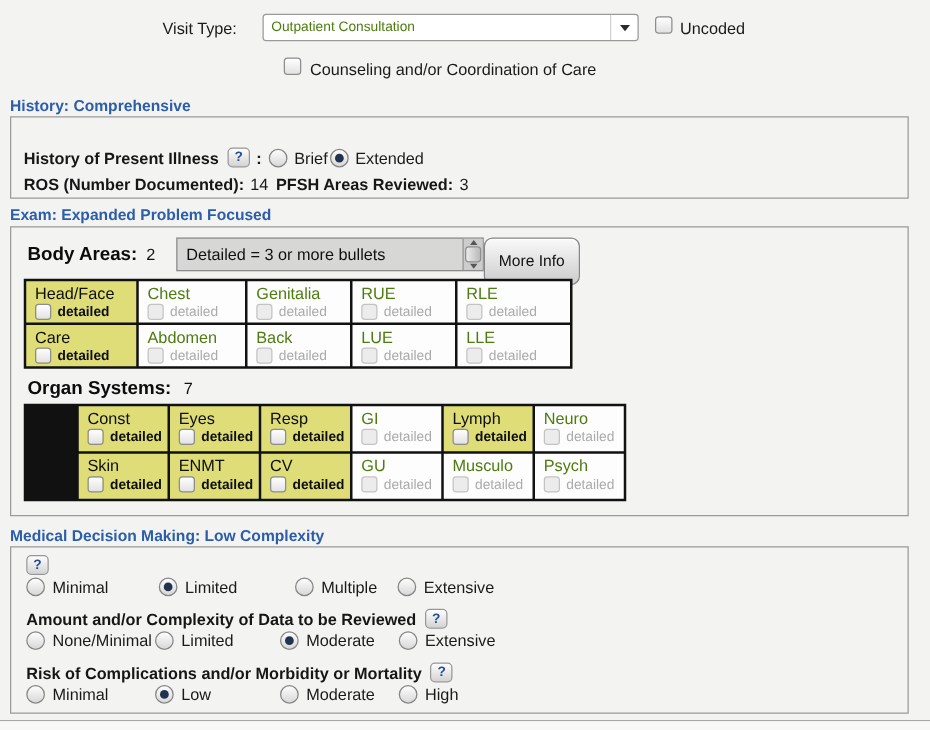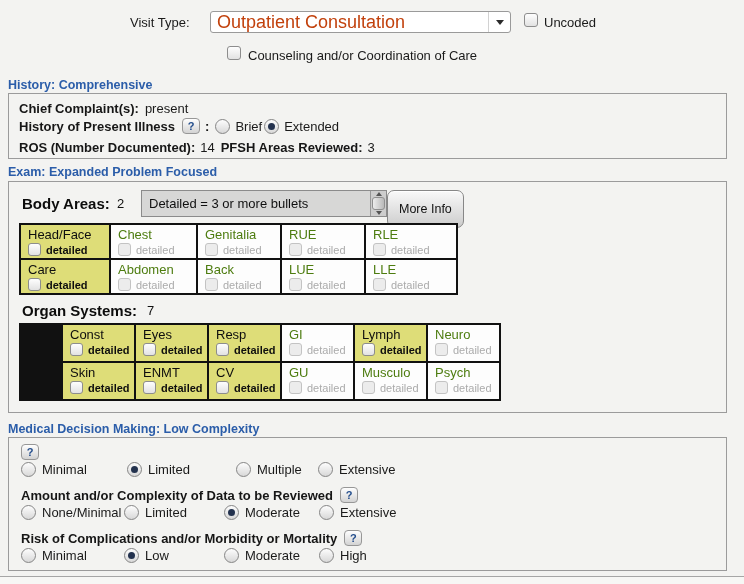--- a/index.html
+++ b/index.html
@@ -15,21 +15,21 @@
 
   
   .shead{position:absolute;left:8px;color:#2b5da9;font-weight:bold;font-size:12.5px;white-space:nowrap;}
 
   
   .panel{position:absolute;left:8px;width:719px;border:1px solid #9b9b9b;box-sizing:border-box;}
 
   
   .combo{position:absolute;left:210px;top:11px;width:301px;height:22px;background:#fff;
     border:1px solid #9a9a9a;border-radius:3px;box-sizing:border-box;display:flex;align-items:center;}
-  .combo .val{flex:1;padding-left:6px;font-size:18px;color:#c2410c;white-space:nowrap;overflow:hidden;}
+  .combo .val{flex:1;padding-left:6px;font-size:11px;color:#4d7c0f;white-space:nowrap;overflow:hidden;}
   .combo .arrowbox{width:21px;align-self:stretch;display:flex;align-items:center;justify-content:center;border-left:1px solid #d2d2d2;}
   .tri-down{width:0;height:0;border-left:4px solid transparent;border-right:4px solid transparent;border-top:5px solid #2b2b2b;}
 
   
   .cb{display:inline-block;width:14px;height:14px;box-sizing:border-box;border:1px solid #8d8d8d;border-radius:3px;
     background:linear-gradient(#fefefe,#e2e2e2);}
   .cb.dis{border-color:#c3c3c3;background:#ececec;}
 
   
   .radio{display:inline-block;width:15px;height:15px;box-sizing:border-box;border:1px solid #858585;border-radius:50%;
@@ -92,24 +92,20 @@
       </span>
   </div>
   <span class="cb" style="position:absolute;left:524px;top:13px;"></span>
   <span class="lbl" style="left:544px;top:15px;">Uncoded</span>
 
   <span class="cb" style="position:absolute;left:227px;top:46px;"></span>
   <span class="lbl" style="left:248px;top:48px;">Counseling and/or Coordination of Care</span>
 
   <div class="shead" style="top:78px;">History: Comprehensive</div>
   <div class="panel" style="top:93px;height:66px;">
-    <div class="hline" style="left:10px;top:7px;">
-      <span class="bold">Chief Complaint(s):</span>
-      <span style="margin-left:6px;">present</span>
-    </div>
     <div class="hline" style="left:10px;top:23px;height:18px;">
       <span class="bold">History of Present Illness</span>
       <span class="help" style="margin-left:7px;">?</span>
       <span class="bold" style="margin-left:5px;">:</span>
       <span class="radio" style="margin-left:6px;"></span>
       <span style="margin-left:5px;">Brief</span>
       <span class="radio on" style="margin-left:2px;"></span>
       <span style="margin-left:5px;">Extended</span>
     </div>
     <div class="hline" style="left:10px;top:46px;">

